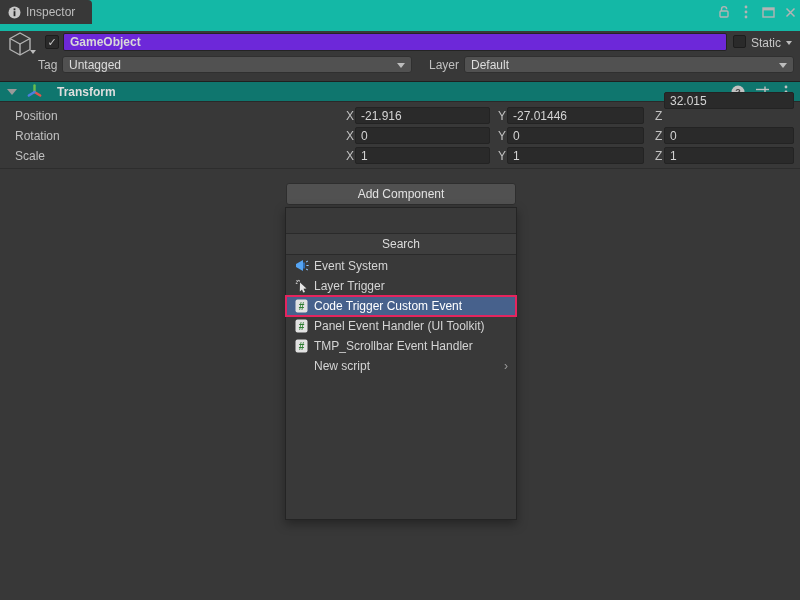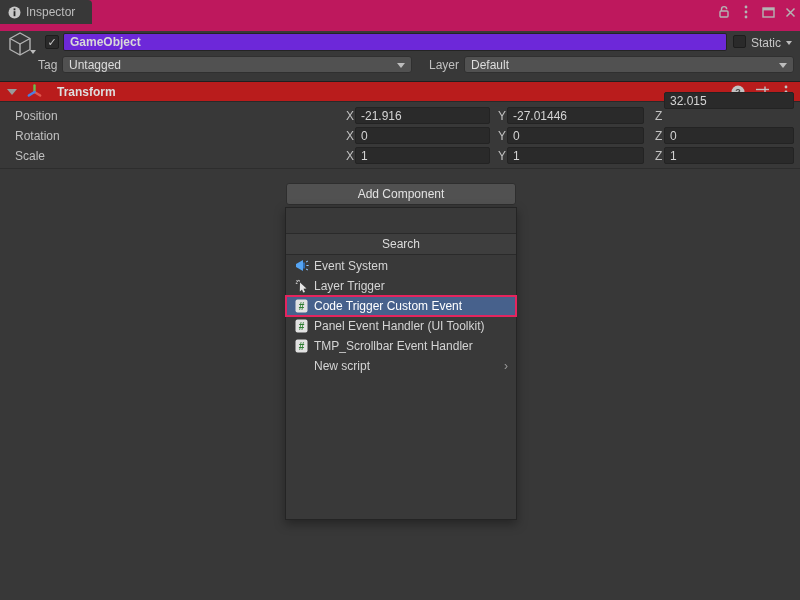--- a/index.html
+++ b/index.html
@@ -1,21 +1,21 @@
 <!DOCTYPE html>
 <html><head>
 <meta charset="utf-8">
 <style>
   * { margin:0; padding:0; box-sizing:border-box; }
   html,body { width:800px; height:600px; background:#4a4a4a; }
   body { font-family:"Liberation Sans","DejaVu Sans",sans-serif; font-size:12px; color:#c2c2c2; }
   #root { position:absolute; top:0; left:0; width:800px; height:600px; background:#383838; overflow:hidden; }
 
   
-  .titlebar { position:absolute; top:0; left:0; width:800px; height:31px; background:#be185d; }
+  .titlebar { position:absolute; top:0; left:0; width:800px; height:31px; background:#14b8a6; }
   .tab { position:absolute; top:0; left:0; width:92px; height:24px; background:#383838;
          border-radius:0 4px 0 0; display:flex; align-items:center; gap:5px; padding-left:8px; color:#bdbdbd; }
   .win-controls { position:absolute; top:0; right:2px; height:24px; display:flex; align-items:center; gap:6px; }
   .win-btn { width:16px; height:16px; display:flex; align-items:center; justify-content:center; color:#b4b4b4; }
 
   
   .cube-wrap { position:absolute; left:6px; top:30px; width:34px; height:30px; }
   .cube-arrow { position:absolute; left:30px; top:50px; }
   .checkbox { width:14px; height:14px; background:#2a2a2a; border:1px solid #1d1d1d; border-radius:2px;
               display:flex; align-items:center; justify-content:center; color:#c8c8c8; font-size:11px; line-height:1; }
@@ -30,21 +30,21 @@
   .row2-label { position:absolute; top:58px; color:#c0c0c0; }
   .dropdown { position:absolute; height:17px; background:#515151; border:1px solid #303030; border-radius:3px;
               color:#dddddd; display:flex; align-items:center; padding:0 6px; }
   .dropdown .dd-arrow { position:absolute; right:6px; top:6px; }
 
   .tri-down { width:0; height:0; border-left:4px solid transparent; border-right:4px solid transparent;
               border-top:5px solid #bdbdbd; }
   .tri-small { border-left-width:3px; border-right-width:3px; border-top-width:4px; }
 
   
-  .comp-header { position:absolute; left:0; top:81px; width:800px; height:21px; background:#b91c1c;
+  .comp-header { position:absolute; left:0; top:81px; width:800px; height:21px; background:#0f766e;
                  border-top:1px solid #1f1f1f; border-bottom:1px solid #292929;
                  display:flex; align-items:center; }
   .foldout { margin-left:7px; width:0; height:0; border-left:5px solid transparent; border-right:5px solid transparent;
              border-top:6px solid #9a9a9a; }
   .comp-title { font-weight:bold; color:#dedede; margin-left:14px; }
   .comp-header-icons { position:absolute; right:6px; top:2px; display:flex; gap:8px; align-items:center; }
   .hdr-icon { width:16px; height:16px; display:flex; align-items:center; justify-content:center; }
 
   .t-row-label { position:absolute; left:15px; color:#c0c0c0; }
   .axis-label { position:absolute; color:#c0c0c0; }

